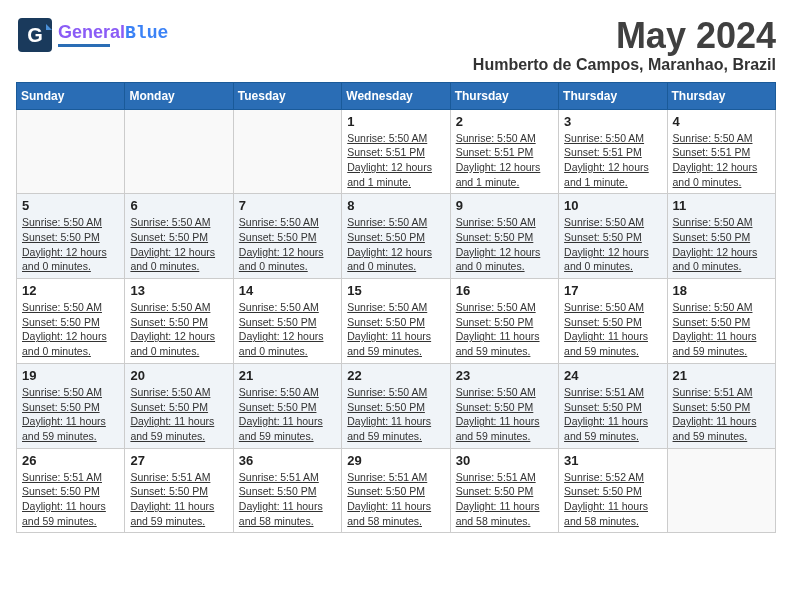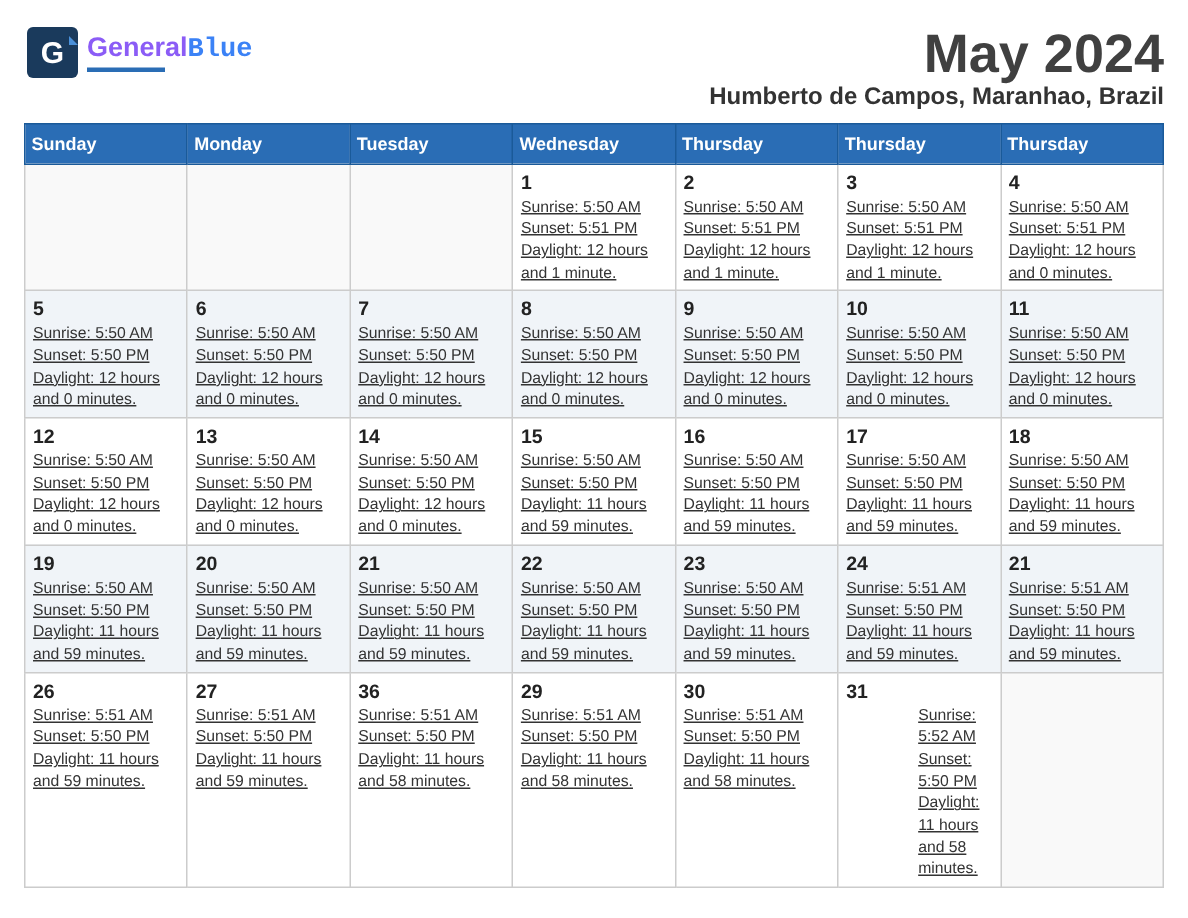--- a/index.html
+++ b/index.html
@@ -332,21 +332,21 @@
         </td>
         <td>
           <div class="day-number">30</div>
           <div class="day-info" style="white-space: pre-line;">Sunrise: 5:51 AM
 Sunset: 5:50 PM
 Daylight: 11 hours
 and 58 minutes.</div>
         </td>
         <td>
           <div class="day-number">31</div>
-          <div class="day-info" style="white-space: pre-line; margin-left: 48px;">Sunrise: 5:52 AM
+          <div class="day-info" style="white-space: pre-line;">Sunrise: 5:52 AM
 Sunset: 5:50 PM
 Daylight: 11 hours
 and 58 minutes.</div>
         </td>
         <td class="empty-cell"></td>
       </tr>
     </tbody>
 </table>
 
 </body></html>

